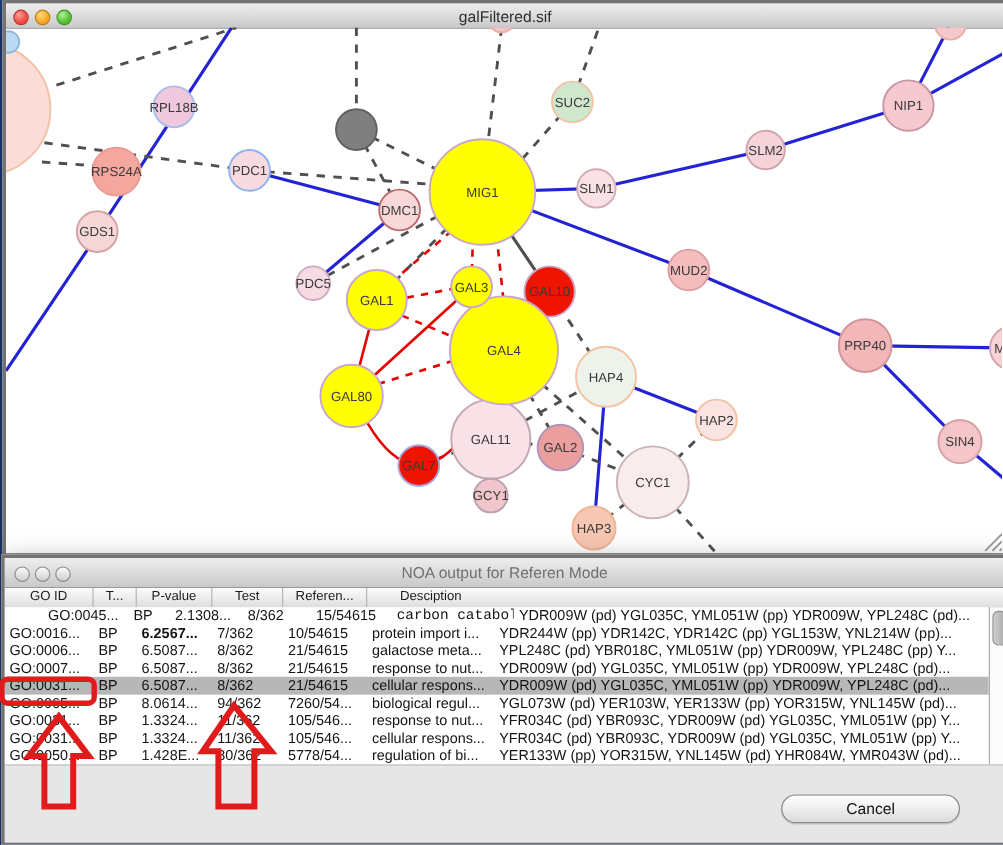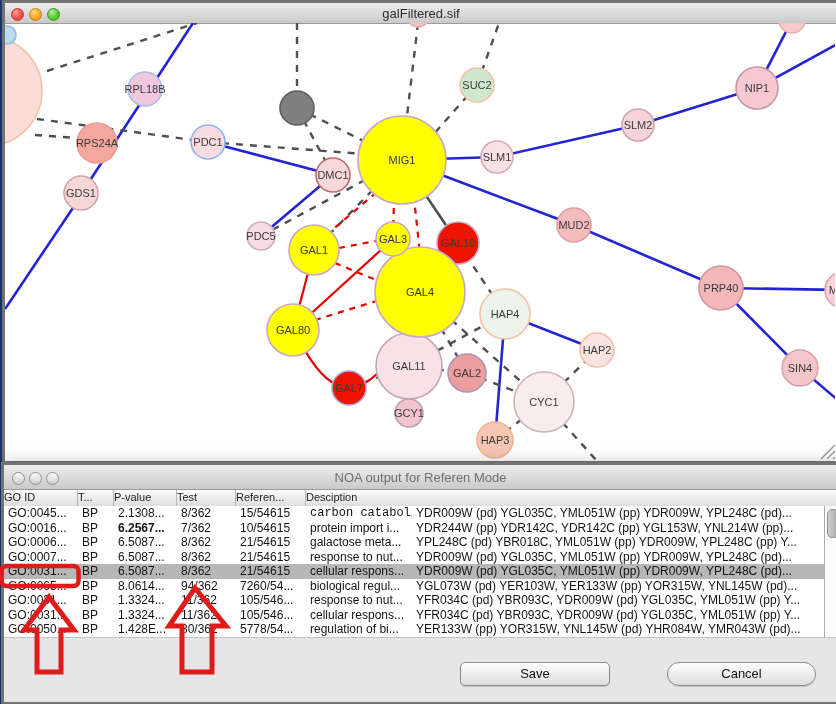--- a/index.html
+++ b/index.html
@@ -24,21 +24,21 @@
   .e-dark{stroke:#4f4f4f;stroke-width:2.6;fill:none;}
   .e-red{stroke:#e60000;stroke-width:2.2;fill:none;}
   .e-rdash{stroke:#e60000;stroke-width:2.2;stroke-dasharray:6 6;fill:none;}
   .nodelabel{font-size:11px;fill:#3a3a3a;text-anchor:middle;
              font-family:"Liberation Sans",sans-serif;}
   
   #noa-title{color:#6f6f6f;}
   #thead{position:absolute;left:0;top:25px;right:0;height:16px;display:flex;
          background:linear-gradient(#fcfcfc,#dedede);border-bottom:1px solid #9a9a9a;}
   .hcell{box-sizing:border-box;height:16px;font-size:11px;color:#1c1c1c;
-         text-align:left;line-height:15px;border-right:1px solid #b5b5b5;
+         text-align:center;line-height:15px;border-right:1px solid #b5b5b5;
          overflow:hidden;white-space:nowrap;}
   .hcell:last-child{border-right:none;}
   #tbody{position:absolute;left:0;top:41px;width:820px;height:131px;background:#fff;overflow:hidden;}
   .trow{display:flex;height:14.5px;background:#fff;}
   .trow.sel{background:#b7b7b7;}
   .tcell{box-sizing:border-box;padding-left:4px;font-size:12px;color:#141414;
          line-height:14.5px;white-space:nowrap;overflow:hidden;}
   #vscroll{position:absolute;left:820px;top:41px;width:14px;height:131px;
            background:#fbfbfb;border-left:1px solid #ababab;}
   #vthumb{position:absolute;left:1.5px;top:3px;width:10px;height:27px;border-radius:5px;
@@ -194,21 +194,21 @@
     <div id="thead">
         <div class="hcell" style="width: 74px;">GO ID</div>
         <div class="hcell" style="width: 36px;">T...</div>
         <div class="hcell" style="width: 63px;">P-value</div>
         <div class="hcell" style="width: 59px;">Test</div>
         <div class="hcell" style="width: 70px;">Referen...</div>
         <div class="hcell" style="width: 106px;">Desciption</div>
       </div>
     <div id="tbody">
         <div class="trow">
-          <div class="tcell" style="width: 74px;">GO:0045...</div>
+          <div class="tcell" style="width: 74px; margin-left: 32px;">GO:0045...</div>
           <div class="tcell" style="width: 36px;">BP</div>
           <div class="tcell" style="width: 63px;">2.1308...</div>
           <div class="tcell" style="width: 59px;">8/362</div>
           <div class="tcell" style="width: 70px;">15/54615</div>
           <div class="tcell" style="width: 106px; font-family: Liberation Mono, monospace;">carbon cataboli...</div>
           <div class="tcell" style="width: 412px;">YDR009W (pd) YGL035C, YML051W (pp) YDR009W, YPL248C (pd)...</div>
         </div>
         <div class="trow">
           <div class="tcell" style="width: 74px;">GO:0016...</div>
           <div class="tcell" style="width: 36px;">BP</div>
@@ -279,22 +279,21 @@
           <div class="tcell" style="width: 59px;">80/362</div>
           <div class="tcell" style="width: 70px;">5778/54...</div>
           <div class="tcell" style="width: 106px;">regulation of bi...</div>
           <div class="tcell" style="width: 412px;">YER133W (pp) YOR315W, YNL145W (pd) YHR084W, YMR043W (pd)...</div>
         </div>
       </div>
     <div id="vscroll">
       <div id="vthumb"></div>
     </div>
     <div id="btnpanel">
-      <div class="macbtn" style="left:456px;width:148px;">Save</div>
-      <div class="macbtn" style="left:663px;width:147px;border-radius:12px;">Cancel</div>
+      <div class="macbtn" style="left:647px;width:147px;border-radius:12px;">Cancel</div>
     </div>
   </div>
 
   <svg id="annot" width="836" height="704">
       <rect x="1.5" y="566" width="77" height="20" rx="5" class="ann" stroke-width="4.5" stroke="#e01b1b"></rect>
       <polygon points="49,597 74,630 61,630 61,672 37,672 37,630 24,630" class="ann" stroke-width="5" stroke="#e01b1b"></polygon>
       <polygon points="195,588 226,626 212,626 212,672 182,672 182,626 169,626" class="ann" stroke-width="5" stroke="#e01b1b"></polygon>
     </svg>
 </div>
 

